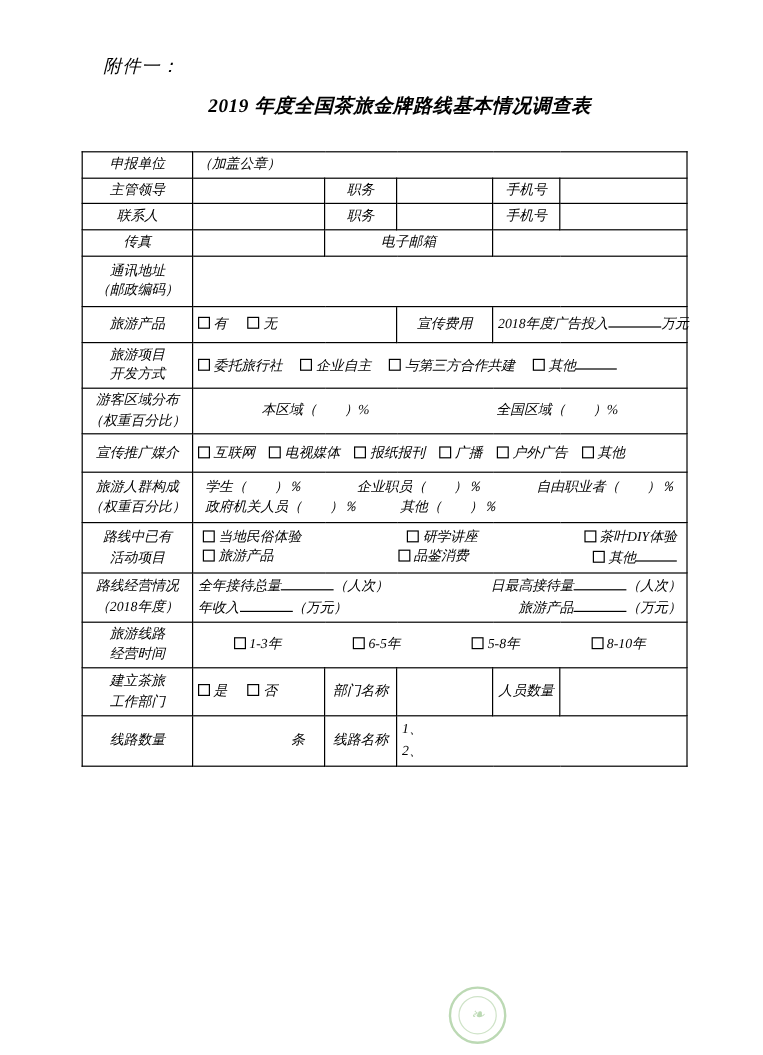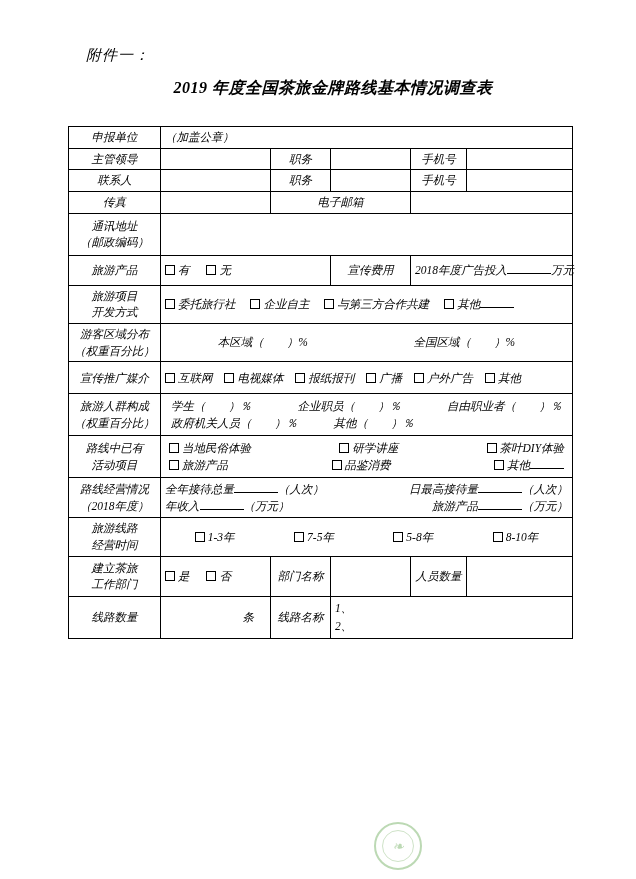--- a/index.html
+++ b/index.html
@@ -297,21 +297,21 @@
     </tr>
 
     <tr style="height:36px">
       <td class="lbl">
         <span class="ln">旅游线路</span>
         <span class="ln">经营时间</span>
       </td>
       <td colspan="5">
         <div class="sp-between">
           <span class="opt"><span class="cb"></span><span>1-3年</span></span>
-          <span class="opt"><span class="cb"></span><span>7-5年</span></span>
+          <span class="opt"><span class="cb"></span><span>6-5年</span></span>
           <span class="opt"><span class="cb"></span><span>5-8年</span></span>
           <span class="opt"><span class="cb"></span><span>8-10年</span></span>
         </div>
       </td>
     </tr>
 
     <tr style="height:40px">
       <td class="lbl">
         <span class="ln">建立茶旅</span>
         <span class="ln">工作部门</span>

